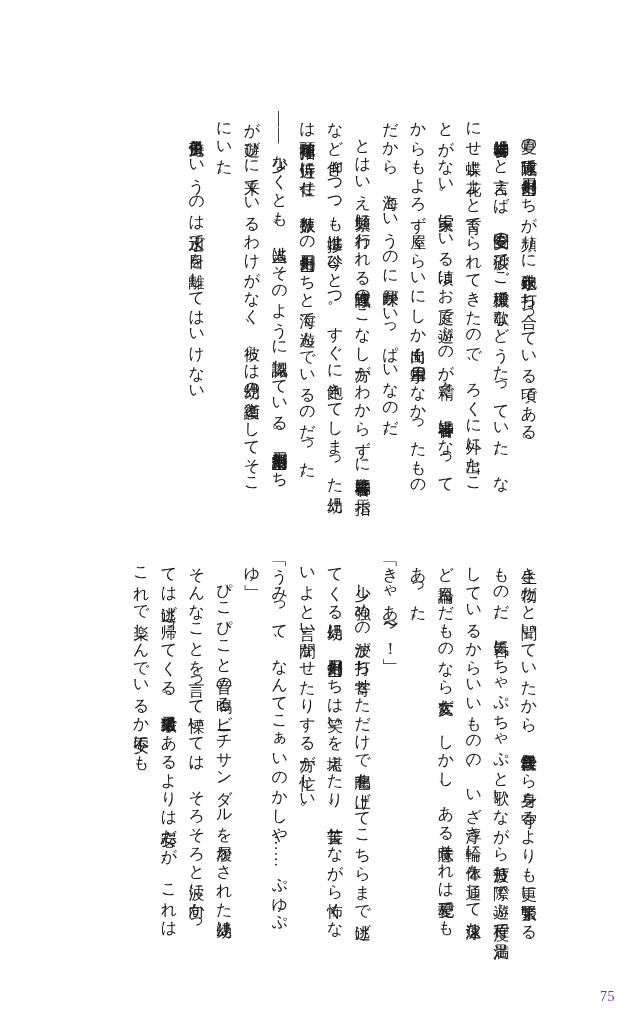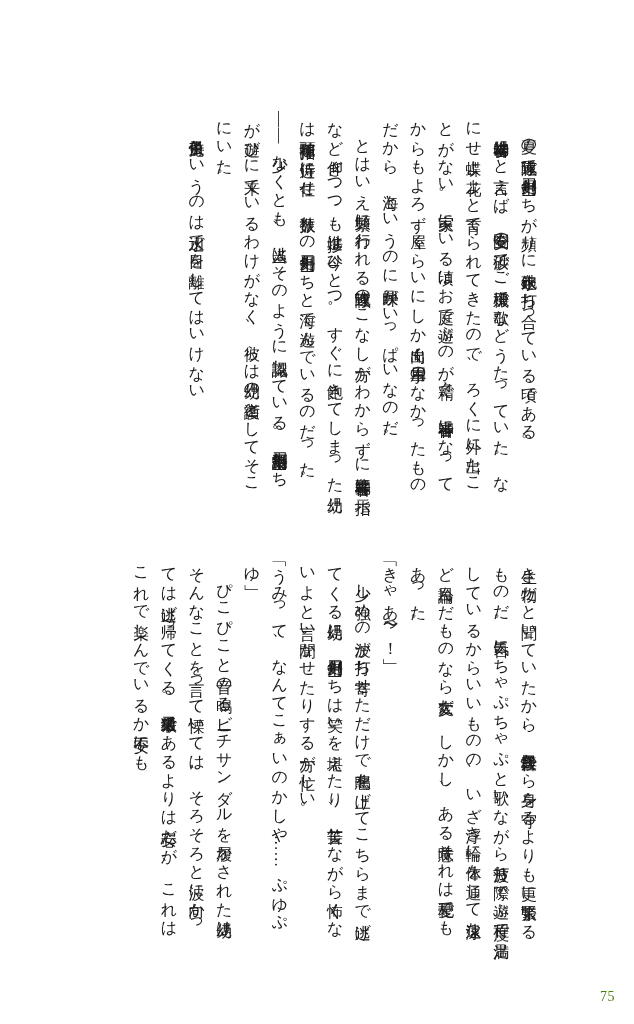--- a/index.html
+++ b/index.html
@@ -38,21 +38,21 @@
   .vblock p {
     margin: 0;
     padding: 0;
   }
   .page-number {
     position: absolute;
     right: 19px;
     top: 989px;
     font-size: 14px;
     letter-spacing: 0.5px;
-    color: #4d7c0f;
+    color: #6d28d9;
   }
 </style>
 </head>
 <body>
 
 <div class="page">
 
   <div class="vblock" id="top-block">
     <p>　夏の連隊戦で刀剣男士たちが頻りに水鉄砲を打ち合っている頃である。</p>
     <p>　幼児審神者はと言えば、安全圏の砂浜でご機嫌で歌などうたっていた。なにせ蝶よ花よと育てられてきたので、ろくに外に出たことがない。実家にいる頃はお庭で遊ぶのが精々で、審神者になってからもよろず屋くらいにしか出向く用事のなかったものだから、海というのに興味がいっぱいなのだ。</p>

